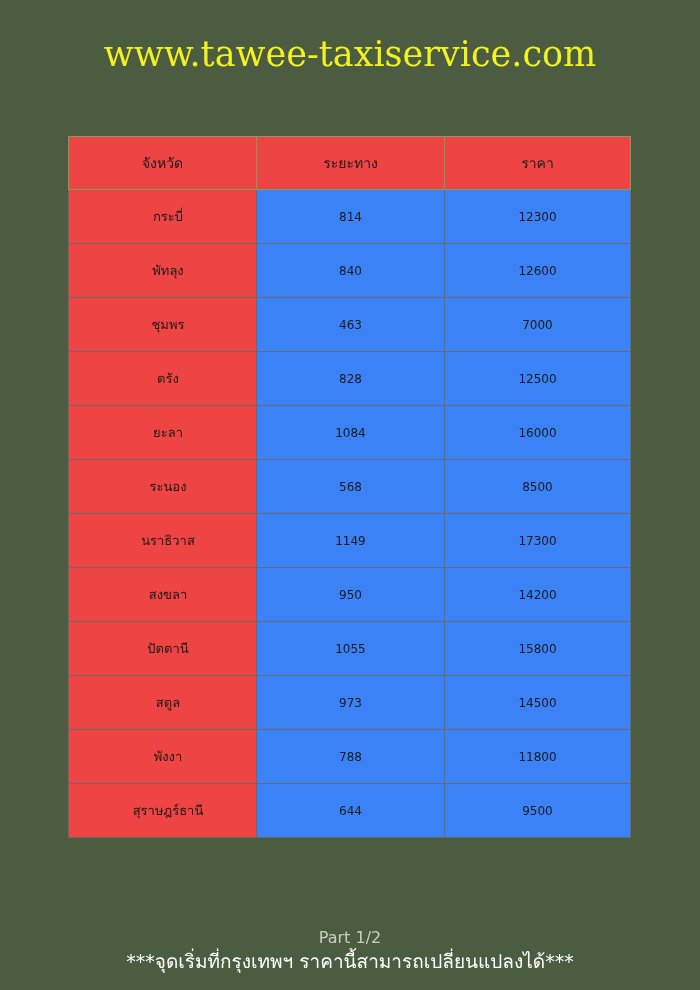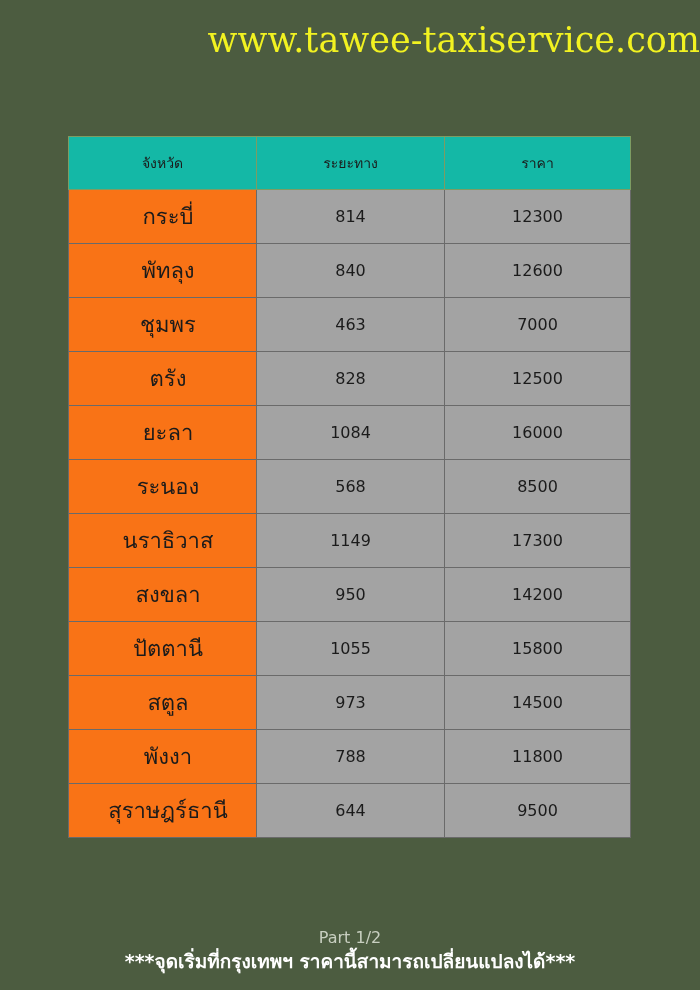--- a/index.html
+++ b/index.html
@@ -17,22 +17,22 @@
 
   .page {
     position: relative;
     width: 700px;
     height: 990px;
     box-sizing: border-box;
   }
 
   
   .header {
-    padding-top: 18px;
-    text-align: right;
+    padding-top: 32px;
+    text-align: center;
   }
   .site-url {
     font-family: "DejaVu Serif", "Liberation Serif", serif;
     font-size: 35px;
     line-height: 44px;
     color: #f2f221;
     letter-spacing: 0px;
     white-space: nowrap;
   }
   .region-title {
@@ -64,35 +64,35 @@
   table.price-table td {
     border: 1px solid #6a6a6a;
     text-align: center;
     vertical-align: middle;
     padding: 0;
     height: 53px;
     color: #1b1b1b;
   }
 
   table.price-table thead th {
-    background: #14b8a6;
+    background: #ef4444;
     font-size: 14px;
     font-weight: normal;
     height: 52px;
     border-color: #7d9c63;
   }
 
   table.price-table tbody td {
-    background: #a3a3a3;
-    font-size: 16px;
+    background: #3b82f6;
+    font-size: 12px;
     font-weight: normal;
   }
   table.price-table tbody td.province {
-    background: #f97316;
-    font-size: 22px;
+    background: #ef4444;
+    font-size: 13px;
     padding-left: 11px;
   }
 
   
   .part-label {
     position: absolute;
     left: 0;
     right: 0;
     top: 932px;
     text-align: center;
@@ -101,21 +101,21 @@
     color: #c8cfc0;
   }
   .disclaimer {
     position: absolute;
     left: 0;
     right: 0;
     top: 948px;
     text-align: center;
     font-size: 19px;
     line-height: 26px;
-    font-weight: bold;
+    font-weight: normal;
     color: #ffffff;
     white-space: nowrap;
   }
 </style>
 </head>
 <body>
 
 <div class="page">
 
   <div class="header">

